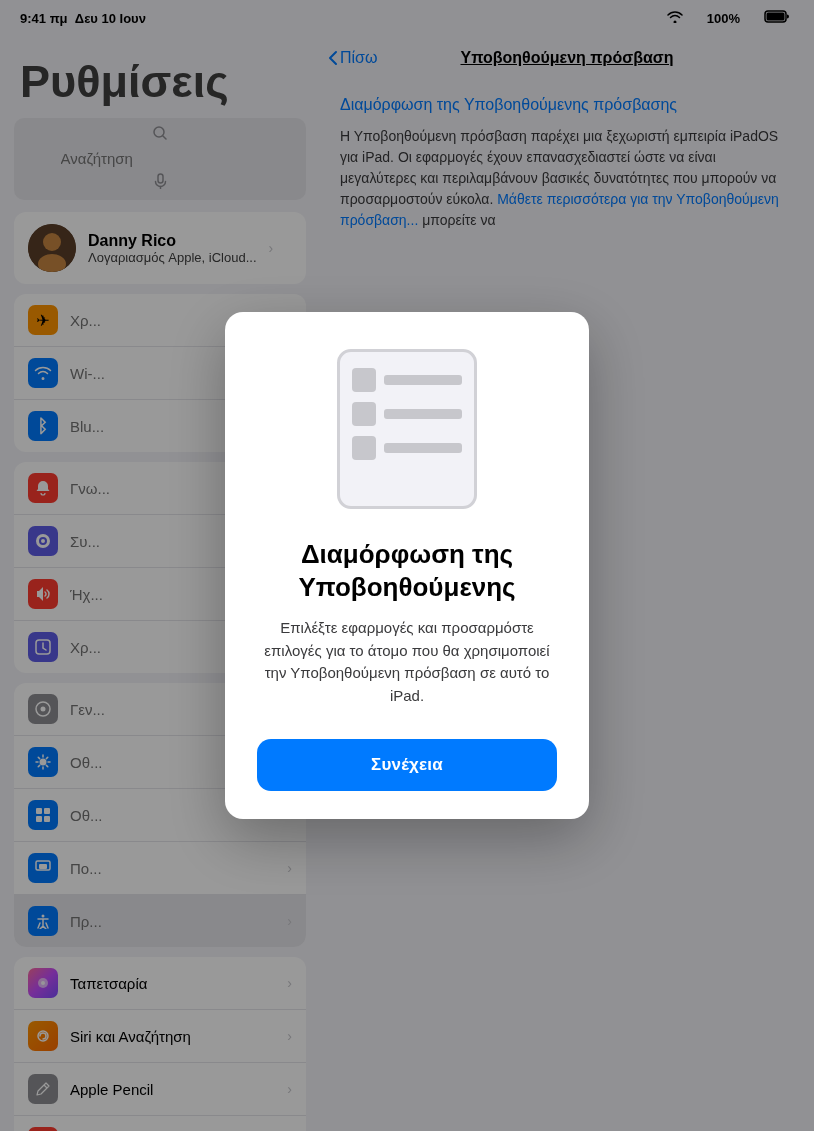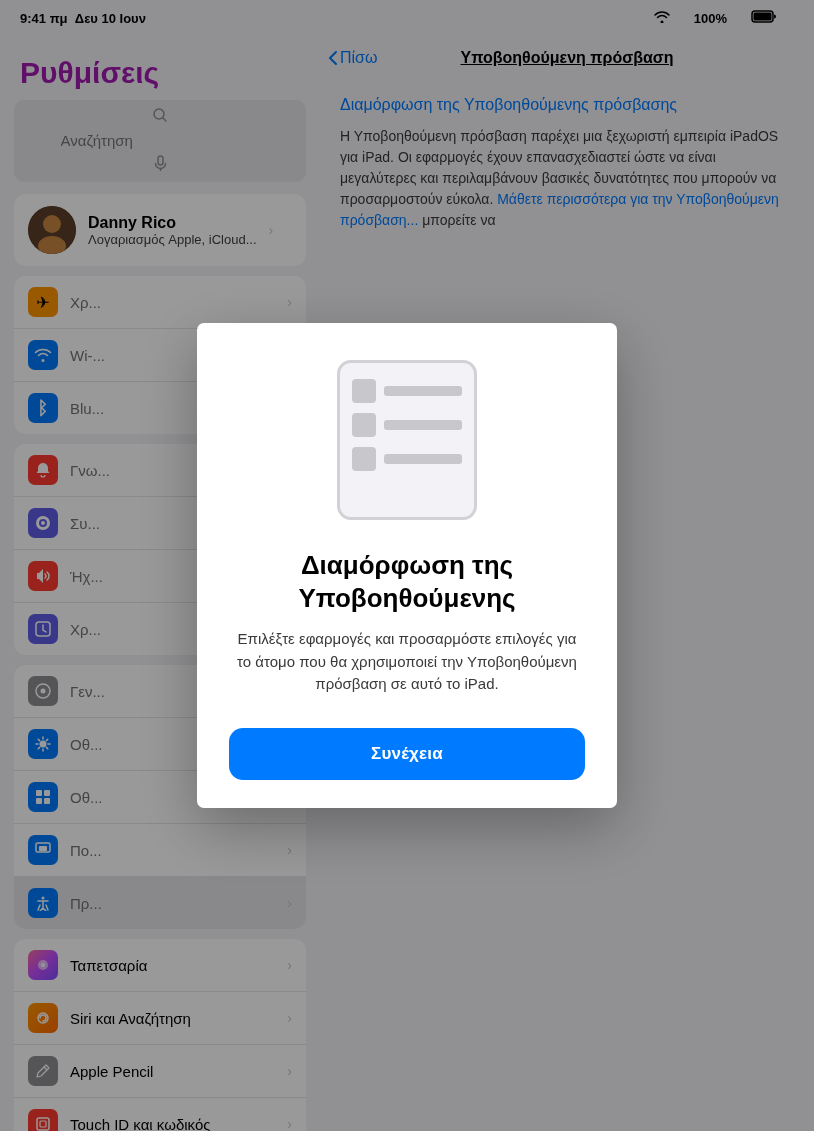--- a/index.html
+++ b/index.html
@@ -8,21 +8,21 @@
       height: 1131px;
       overflow: hidden;
       font-family: -apple-system, 'SF Pro Display', 'Helvetica Neue', Arial, sans-serif;
       background: #f2f2f7;
       position: relative;
     }
 
     
     .status-bar {
       position: absolute;
-      top: 0; left: 0; right: 17px;
+      top: 0; left: 0; right: 4px;
       height: 36px;
       background: #f2f2f7;
       display: flex;
       align-items: center;
       justify-content: space-between;
       padding: 0 20px;
       z-index: 10;
     }
     .status-bar-left {
       font-size: 13px;
@@ -47,23 +47,23 @@
 
     
     .settings-panel {
       width: 320px;
       background: #f2f2f7;
       display: flex;
       flex-direction: column;
       overflow: hidden;
     }
     .settings-title {
-      font-size: 30px;
+      font-size: 45px;
       font-weight: 700;
-      color: #a21caf;
+      color: #404040;
       padding: 20px 20px 10px 20px;
     }
     .search-bar {
       margin: 0 14px 12px 14px;
       background: #e5e5ea;
       border-radius: 10px;
       display: flex;
       align-items: center;
       padding: 8px 10px;
       gap: 6px;
@@ -229,22 +229,22 @@
       position: absolute;
       top: 0; left: 0; right: 0; bottom: 0;
       background: rgba(0,0,0,0.4);
       display: flex;
       align-items: center;
       justify-content: center;
       z-index: 100;
     }
     .modal-card {
       background: #fff;
-      border-radius: 7px;
-      width: 420px;
+      border-radius: 18px;
+      width: 364px;
       padding: 32px 32px 28px 32px;
       display: flex;
       flex-direction: column;
       align-items: center;
       box-shadow: 0 20px 60px rgba(0,0,0,0.3);
     }
     .modal-illustration {
       width: 160px;
       height: 170px;
       margin-bottom: 24px;

